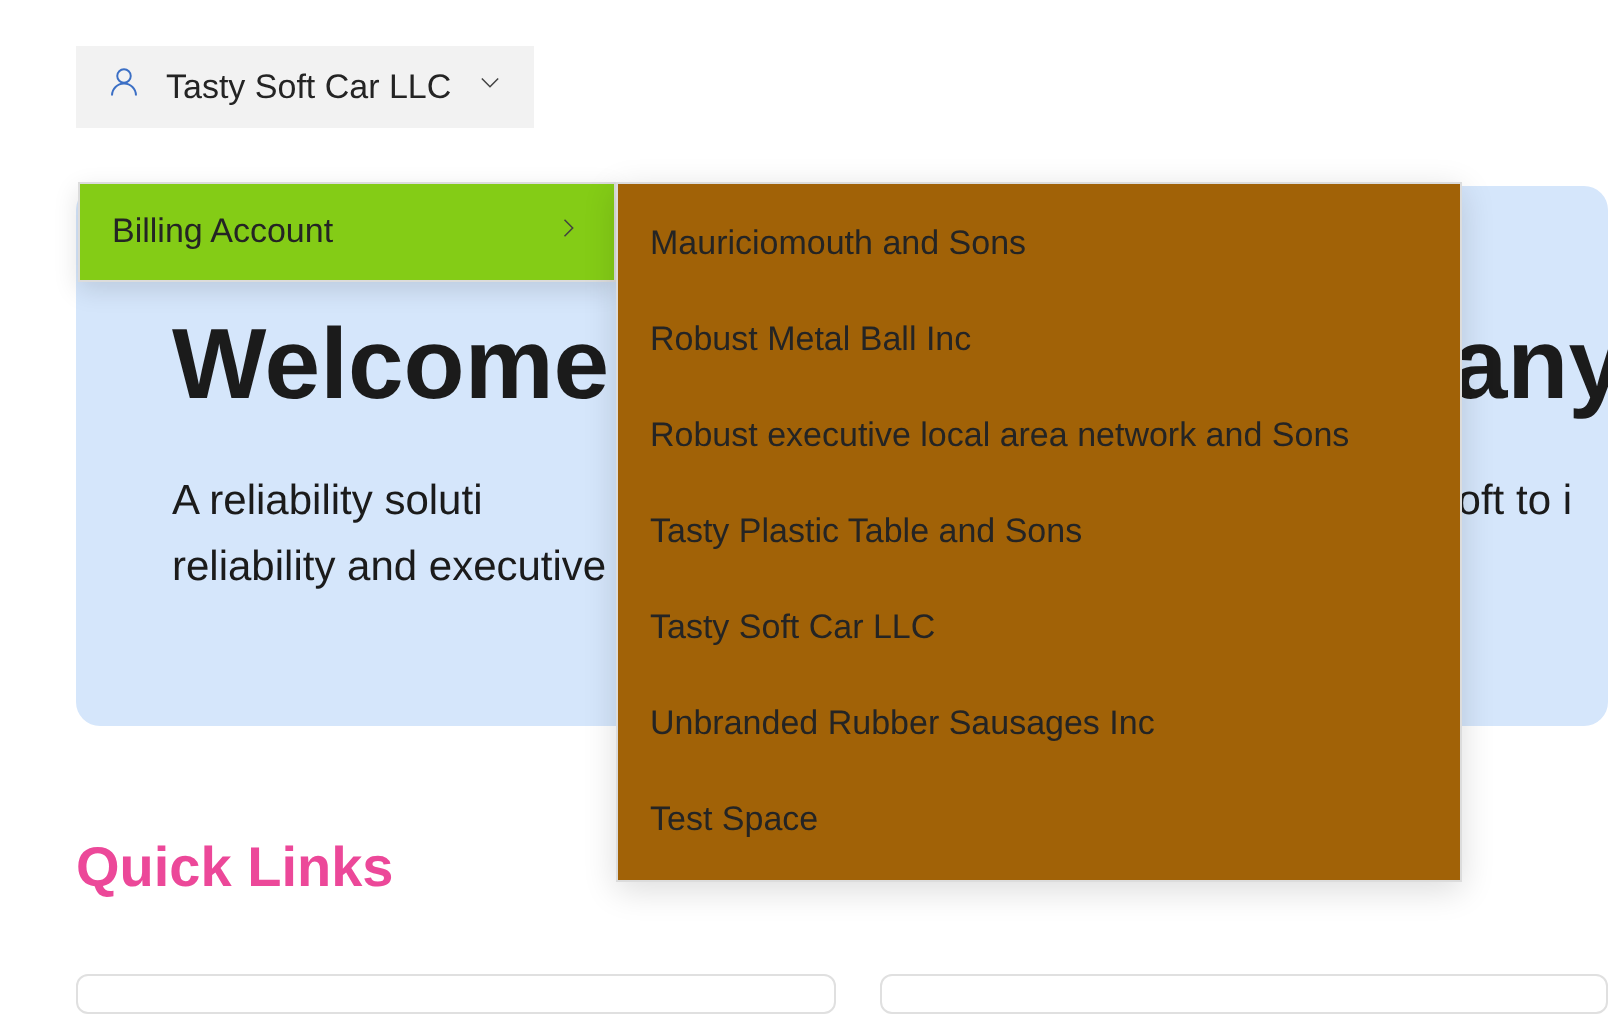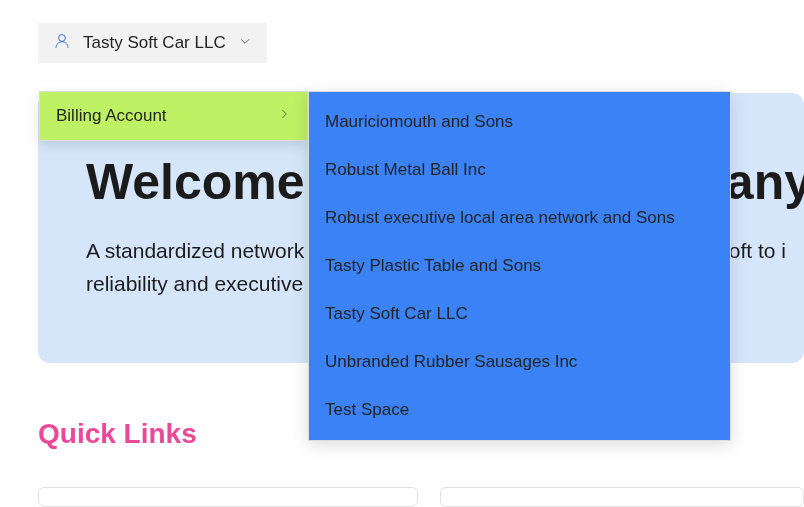--- a/index.html
+++ b/index.html
@@ -86,39 +86,39 @@
       width: 364px;
       height: 20px;
       border: 1px solid #e0e0e0;
       border-radius: 6px;
     }
     .dropdown-panel {
       position: absolute;
       top: 91px;
       left: 39px;
       width: 269px;
-      background: #bef264;
+      background: #84cc16;
       border: 1px solid #dcdcdc;
       box-shadow: 0 4px 12px rgba(0,0,0,0.12);
     }
     .dropdown-item {
       display: flex;
       align-items: center;
       justify-content: space-between;
       padding: 14px 16px;
       font-size: 17px;
       color: #242424;
       cursor: pointer;
     }
     .submenu-panel {
       position: absolute;
       top: 91px;
       left: 308px;
       width: 423px;
-      background: #3b82f6;
+      background: #a16207;
       border: 1px solid #dcdcdc;
       box-shadow: 0 4px 16px rgba(0,0,0,0.14);
       padding: 6px 0;
     }
     .submenu-item {
       padding: 14px 16px;
       font-size: 17px;
       color: #242424;
       cursor: pointer;
     }
@@ -141,21 +141,21 @@
   </span>
 </div>
 
 <div class="banner">
   <div class="banner-title">
     <span>Welcome t</span>
     <span style="position:absolute; right:-8px;">fany</span>
   </div>
   <div class="banner-subtitle">
     <div style="position:relative;">
-      <span>A standardized network</span>
+      <span>A reliability soluti</span>
       <span style="position:absolute; right:-30px;margin-left:14px;">oft to i</span>
     </div>
     <div>
       <span>reliability and executive</span>
     </div>
   </div>
 </div>
 
 <div class="quick-links-heading">Quick Links</div>
 

